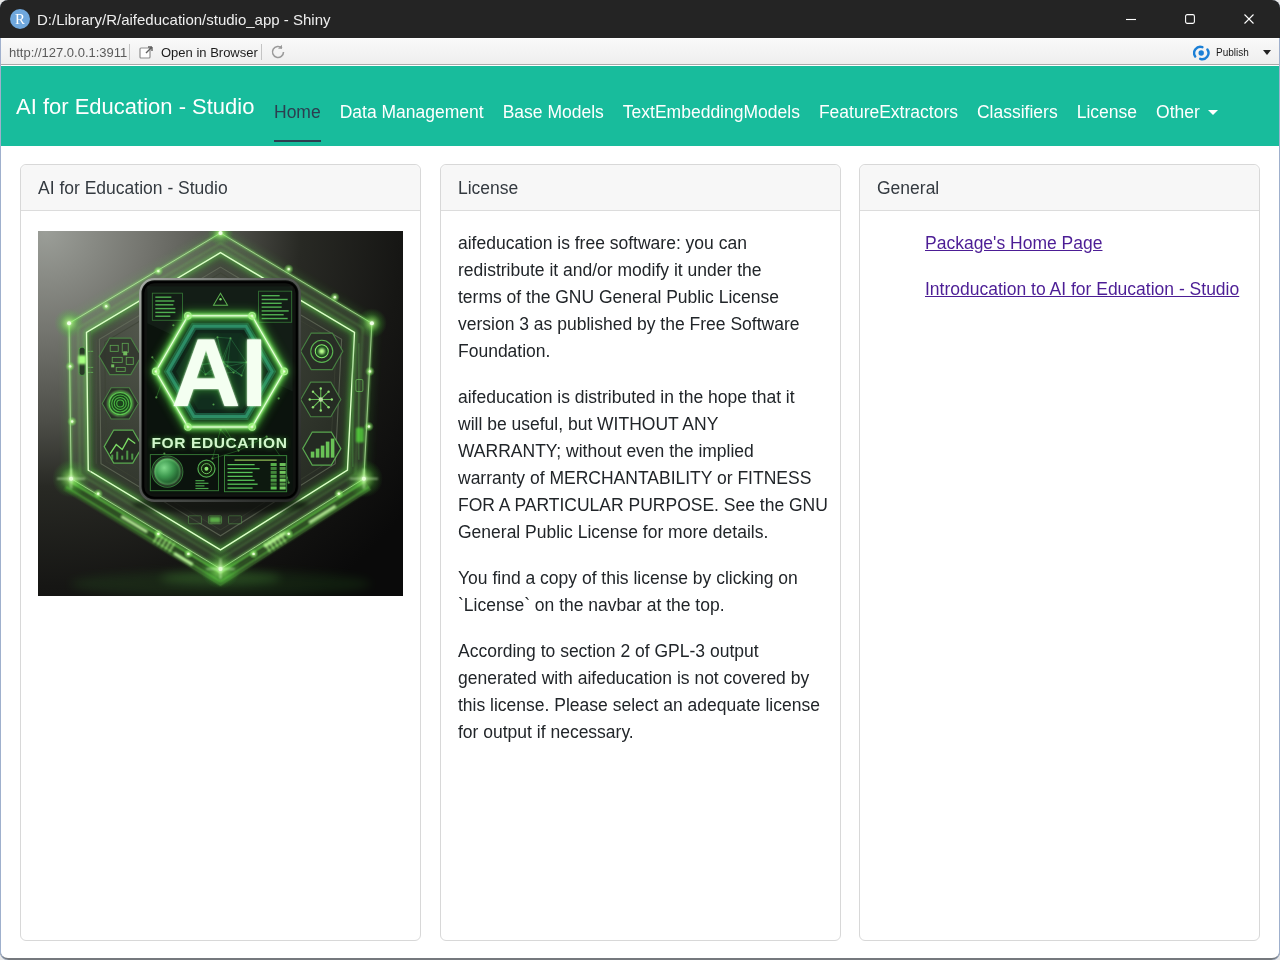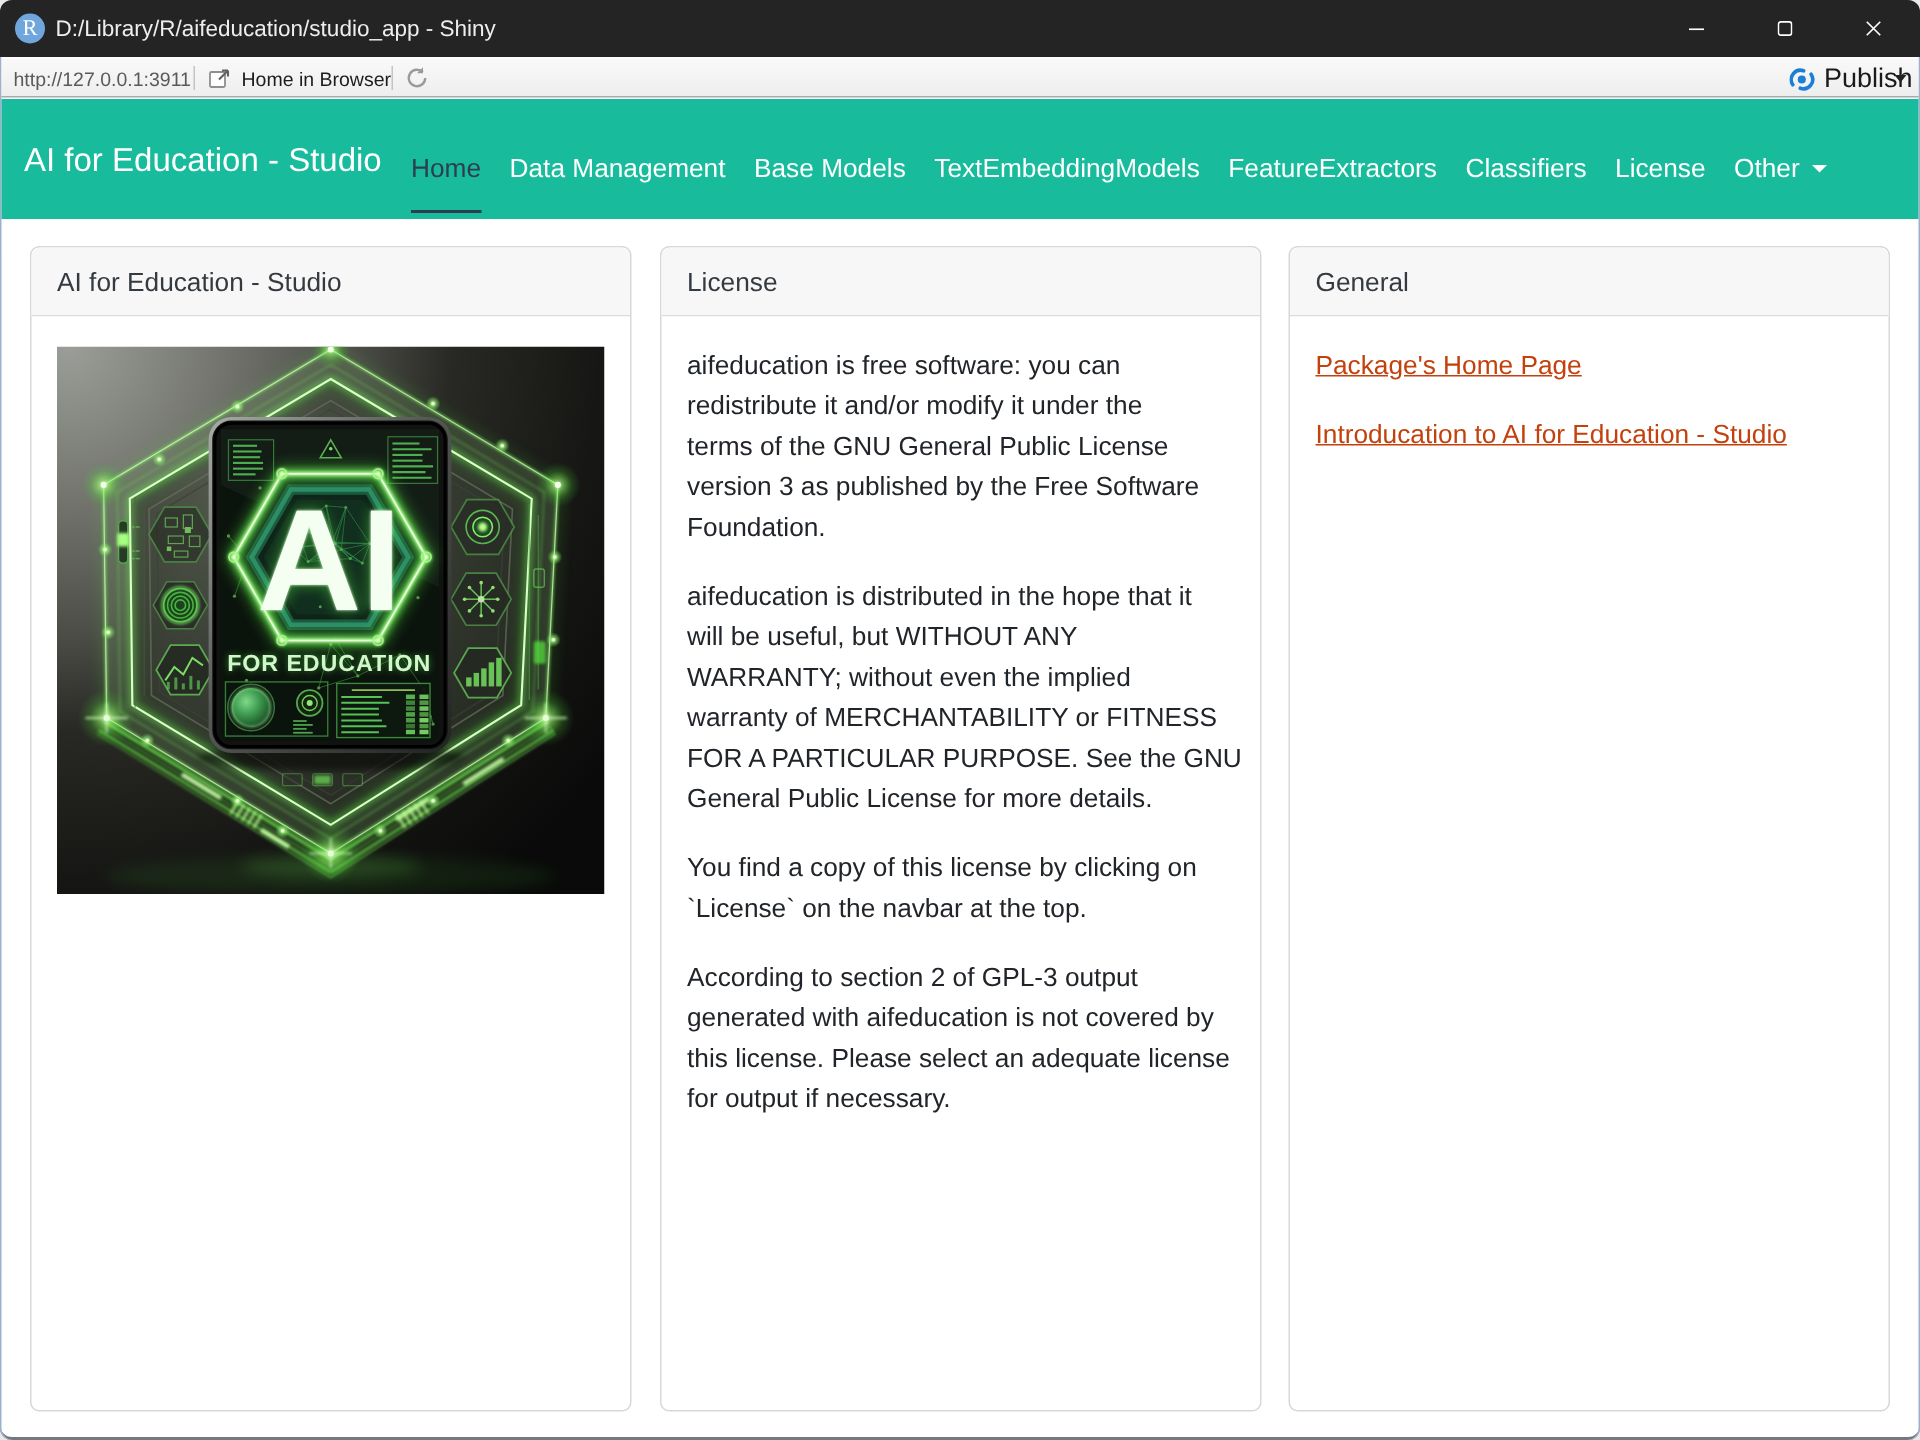--- a/index.html
+++ b/index.html
@@ -36,21 +36,21 @@
   .caret { display:inline-block; width:0; height:0; border-left:5px solid transparent;
     border-right:5px solid transparent; border-top:5px solid #fff; margin-left:8px; }
   
   .card { position:absolute; top:164px; width:401px; height:777px; background:#fff;
     border:1px solid #d8d8d8; border-radius:6px; }
   .card-header { height:46px; background:#f7f7f7; border-bottom:1px solid #dcdcdc;
     border-radius:6px 6px 0 0; padding:0 17px; font-size:17.5px; color:#343a40;
     line-height:47px; }
   .card-body { padding:19px 17px; font-size:17.5px; line-height:27px; color:#212529; }
   .card-body p { margin-bottom:19px; white-space:nowrap; }
-  a.lnk { color:#c2410c; text-decoration:underline; }
+  a.lnk { color:#4c1d95; text-decoration:underline;margin-left:48px; }
 </style>
 </head>
 <body>
 <div id="win">
   <div id="titlebar">
     <div id="rlogo">R</div>
     <div id="wtitle">D:/Library/R/aifeducation/studio_app - Shiny</div>
     <div class="winbtn" style="left:1108px;">
         <svg width="10" height="10" viewBox="0 0 10 10">
           <path d="M0 5.5 H10" stroke="#fff" stroke-width="1.1"></path>
@@ -67,32 +67,32 @@
         </svg>
       </div>
   </div>
   <div id="toolbar">
     <div class="t" style="left:8px; color:#5a5a5a;">http://127.0.0.1:3911</div>
     <div class="tsep" style="left:128px;"></div>
     <svg style="position:absolute; left:138px; top:6px;" width="15" height="15" viewBox="0 0 15 15">
       <rect x="1" y="3" width="10" height="10" rx="1" fill="#fdfdfd" stroke="#8e8e8e" stroke-width="1.2"></rect>
       <path d="M7 8 L13 2 M13 2 h-4 M13 2 v4" stroke="#5f5f5f" stroke-width="1.4" fill="none"></path>
     </svg>
-    <div class="t" style="left:160px; color:#1c1c1c;">Home in Browser</div>
+    <div class="t" style="left:160px; color:#1c1c1c;">Open in Browser</div>
     <div class="tsep" style="left:260px;"></div>
     <svg style="position:absolute; left:269px; top:5px;" width="16" height="16" viewBox="0 0 16 16">
       <path d="M13.5 8 a5.5 5.5 0 1 1 -1.6 -3.9" fill="none" stroke="#9a9a9a" stroke-width="1.6"></path>
       <path d="M12 0.8 v4 h-4 z" fill="#9a9a9a"></path>
     </svg>
     <svg style="position:absolute; left:1192px; top:6px;" width="17" height="16" viewBox="0 0 17 16">
       <circle cx="8.2" cy="8" r="2.7" fill="#1b7fd6"></circle>
       <path d="M2.2 11.5 a6.2 6.2 0 0 1 7.2 -9.3" fill="none" stroke="#1b7fd6" stroke-width="2.4" stroke-linecap="round"></path>
       <path d="M14.4 4.5 a6.2 6.2 0 0 1 -7.2 9.3" fill="none" stroke="#1b7fd6" stroke-width="2.4" stroke-linecap="round"></path>
     </svg>
-    <div class="t" style="left:1215px; color:#1a1a1a; font-size:18px;">Publish</div>
+    <div class="t" style="left:1215px; color:#1a1a1a; font-size:10px;">Publish</div>
     <div style="position:absolute; left:1262px; top:11px; width:0; height:0;
       border-left:4.5px solid transparent; border-right:4.5px solid transparent;
       border-top:5px solid #222;"></div>
   </div>
   <div id="navbar">
     <div id="brand">AI for Education - Studio</div>
     <div id="nav">
       <a class="active">Home</a>
         <a>Data Management</a>
         <a>Base Models</a>

